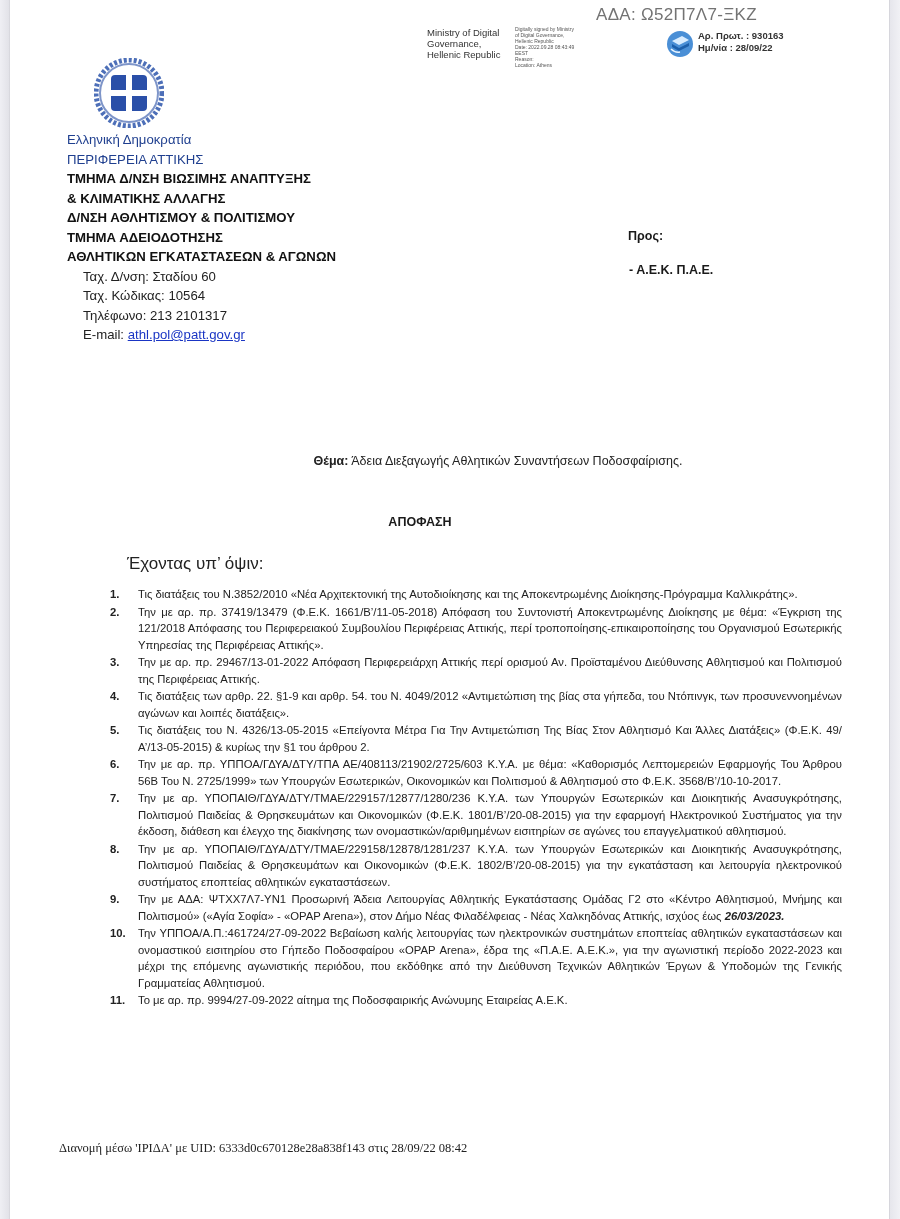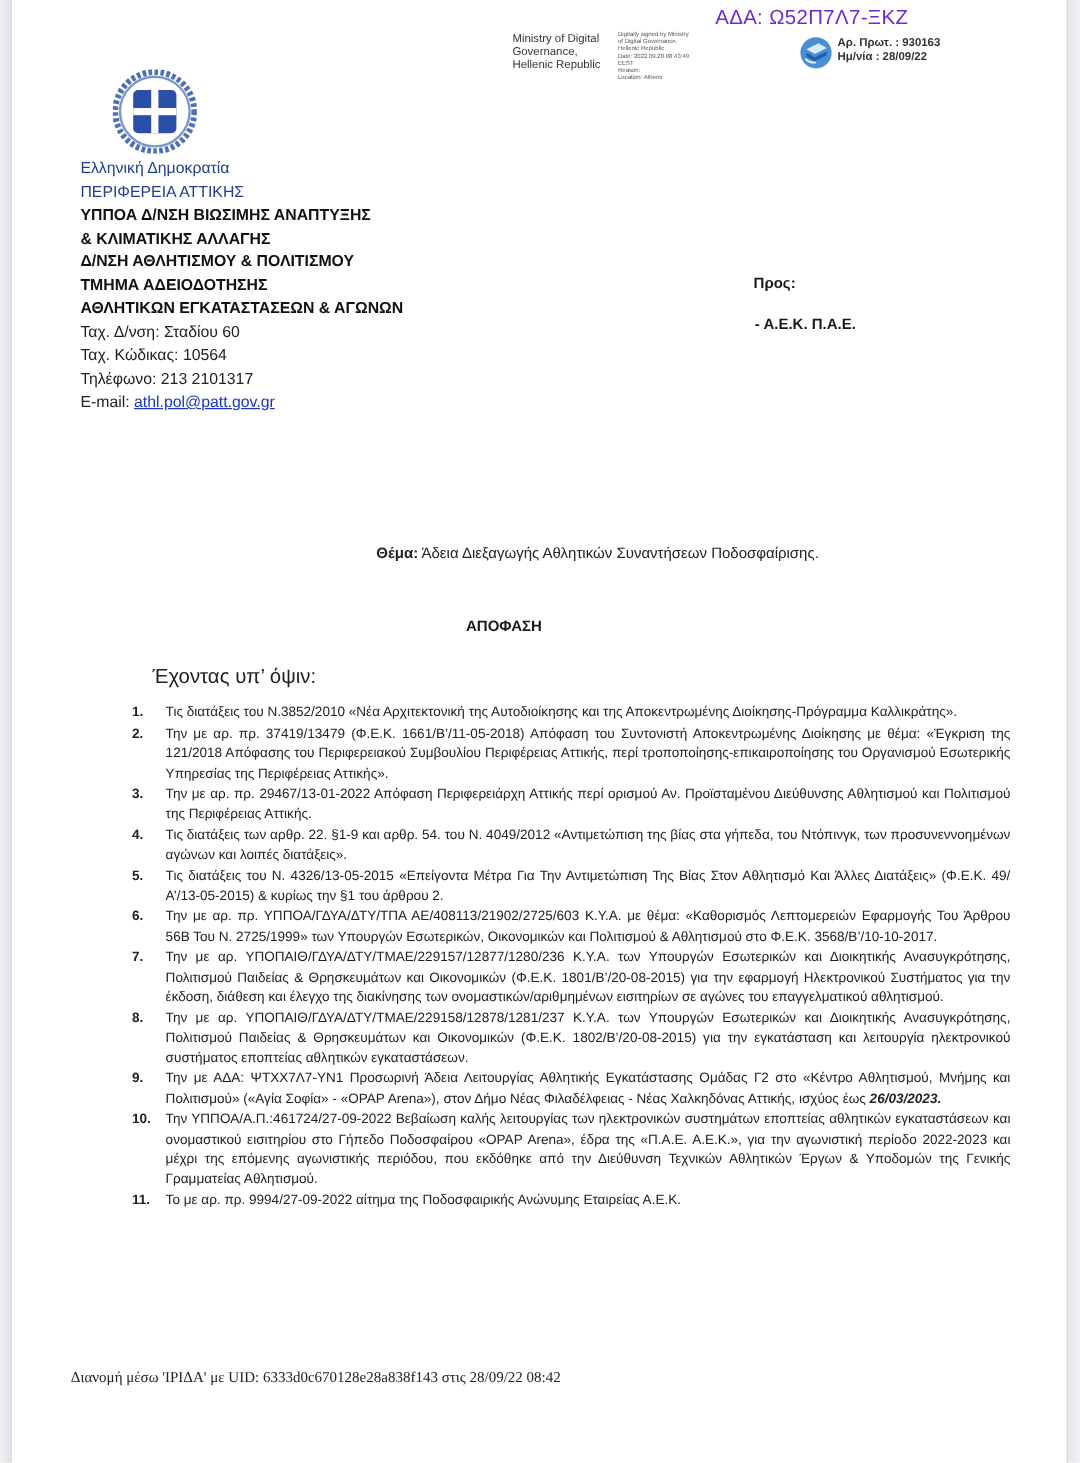--- a/index.html
+++ b/index.html
@@ -9,35 +9,35 @@
     font-family: "Liberation Sans", sans-serif;
     color: #1a1a1a;
     position: relative;
   }
   .edge-left { position: absolute; left: 0; top: 0; width: 9px; height: 1219px;
     background: linear-gradient(to right, #efeff4, #e2e2e8); border-right: 1px solid #d8d8de; }
   .edge-right { position: absolute; right: 0; top: 0; width: 10px; height: 1219px;
     background: linear-gradient(to right, #e6e6ec, #f1f1f5); border-left: 1px solid #d6d6dc; }
 
   
-  .ada { position: absolute; left: 596px; top: 5px; font-size: 17px; letter-spacing: 0.3px; color: #6d28d9; }
+  .ada { position: absolute; left: 596px; top: 5px; font-size: 17px; letter-spacing: 0.3px; color: #737373; }
   .ministry { position: absolute; left: 427px; top: 27px; font-size: 9.5px; line-height: 11px; color: #333; }
   .sig-details { position: absolute; left: 515px; top: 26px; font-size: 5px; line-height: 6px; color: #555; width: 62px; }
   .sig-details div { white-space: nowrap; }
   .prot-logo { position: absolute; left: 666px; top: 30px; width: 28px; height: 28px; }
   .prot-text { position: absolute; left: 698px; top: 30px; font-size: 9.5px; font-weight: bold; line-height: 12px; color: #333; }
 
   
   .emblem { position: absolute; left: 94px; top: 58px; width: 70px; height: 70px; }
 
   
   .sender { position: absolute; left: 67px; top: 130px; font-size: 13.2px; line-height: 19.5px; }
   .sender .blue { color: #1f3f8f; }
   .sender .bold { font-weight: bold; color: #111; }
-  .sender .plain { color: #222; }
+  .sender .plain { color: #222; margin-left: 16px; }
   .sender a { color: #1a35c4; text-decoration: underline; }
 
   
   .to-label { position: absolute; left: 628px; top: 229px; font-size: 12.5px; font-weight: bold; }
   .to-value { position: absolute; left: 629px; top: 263px; font-size: 12.5px; font-weight: bold; }
 
   
   .subject { position: absolute; left: 0; width: 900px; top: 454px; text-align: center; font-size: 12.5px; color: #222; padding-left: 48px; }
   .subject b { font-weight: bold; }
   .decision-title { position: absolute; left: 0; width: 840px; top: 515px; text-align: center; font-size: 12.5px; font-weight: bold; }
@@ -88,21 +88,21 @@
   <circle cx="35" cy="35" r="33" fill="none" stroke="#4d6fb8" stroke-width="5" stroke-dasharray="3 2"></circle>
   <circle cx="35" cy="35" r="29" fill="none" stroke="#7e95c9" stroke-width="2"></circle>
   <rect x="17" y="17" width="36" height="36" rx="4" fill="#2a4fa8"></rect>
   <rect x="32" y="17" width="6" height="36" fill="#ffffff"></rect>
   <rect x="17" y="32" width="36" height="6" fill="#ffffff"></rect>
 </svg>
 
 <div class="sender">
   <div class="blue">Ελληνική Δημοκρατία</div>
   <div class="blue">ΠΕΡΙΦΕΡΕΙΑ ΑΤΤΙΚΗΣ</div>
-  <div class="bold">ΥΠΠΟΑ Δ/ΝΣΗ ΒΙΩΣΙΜΗΣ ΑΝΑΠΤΥΞΗΣ</div>
+  <div class="bold">ΤΜΗΜΑ Δ/ΝΣΗ ΒΙΩΣΙΜΗΣ ΑΝΑΠΤΥΞΗΣ</div>
   <div class="bold">&amp; ΚΛΙΜΑΤΙΚΗΣ ΑΛΛΑΓΗΣ</div>
   <div class="bold">Δ/ΝΣΗ ΑΘΛΗΤΙΣΜΟΥ &amp; ΠΟΛΙΤΙΣΜΟΥ</div>
   <div class="bold">ΤΜΗΜΑ ΑΔΕΙΟΔΟΤΗΣΗΣ</div>
   <div class="bold">ΑΘΛΗΤΙΚΩΝ ΕΓΚΑΤΑΣΤΑΣΕΩΝ &amp; ΑΓΩΝΩΝ</div>
   <div class="plain">Ταχ. Δ/νση: Σταδίου 60</div>
   <div class="plain">Ταχ. Κώδικας: 10564</div>
   <div class="plain">Τηλέφωνο: 213 2101317</div>
   <div class="plain"><span>E-mail: </span><a>athl.pol@patt.gov.gr</a></div>
 </div>
 

